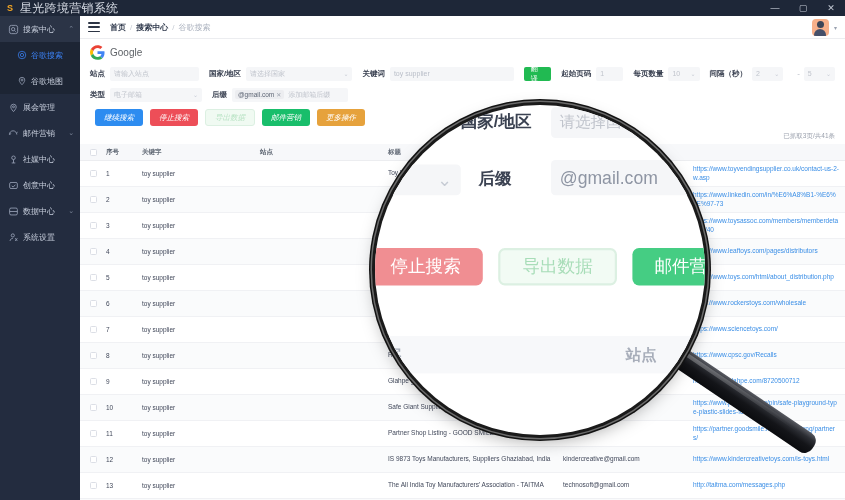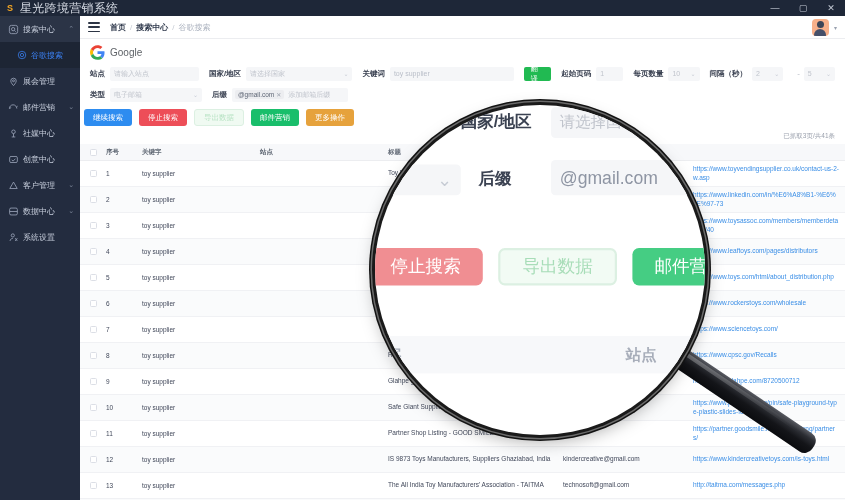--- a/index.html
+++ b/index.html
@@ -146,21 +146,21 @@
     align-items: center; gap: 2px;
   }
   .tag .x { font-size: 6px; color: #9aa0ac; }
   .btn-translate {
     background: #21ba52; color: #fff; font-size: 7px;
     border-radius: 2px; height: 14px; padding: 0 7px;
     display: flex; align-items: center; margin-right: 10px;
   }
   .dash { color: #b5bac4; font-size: 8px; margin: 0 4px; }
 
-  .btnrow { display: flex; align-items: flex-end; padding-left: 4px; margin-top: 4px; gap: 7px; }
+  .btnrow { display: flex; align-items: flex-end; padding-left: 15px; margin-top: 4px; gap: 7px; font-style: italic; }
   .abtn {
     height: 17px; border-radius: 3px; font-size: 7.5px;
     display: flex; align-items: center; justify-content: center;
     padding: 0 9px; color: #fff;
   }
   .abtn.blue { background: #2d8cf0; }
   .abtn.red { background: #ed4e58; }
   .abtn.ghost { background: #f0faf2; color: #b8e3c4; border: 1px solid #dcf0e2; }
   .abtn.green { background: #19be6b; }
   .abtn.orange { background: #e6a23c; }
@@ -299,20 +299,29 @@
     <div class="sb-sub-wrap">
       <div class="mi sub active">
         <span class="mi-ico">
           <svg width="10" height="10" viewBox="0 0 16 16" fill="none" stroke="#3b82f6" stroke-width="1.2">
             <circle cx="8" cy="8" r="6"></circle>
               <circle cx="8" cy="8" r="2.6"></circle>
           </svg>
         </span>
         <span class="mi-label">谷歌搜索</span>
       </div>
+      <div class="mi sub">
+        <span class="mi-ico">
+          <svg width="10" height="10" viewBox="0 0 16 16" fill="none" stroke="#9aa4b8" stroke-width="1.2">
+            <path d="M8 14s4.5-4.6 4.5-7.4A4.5 4.5 0 0 0 3.5 6.6C3.5 9.4 8 14 8 14z"></path>
+              <circle cx="8" cy="6.4" r="1.6"></circle>
+          </svg>
+        </span>
+        <span class="mi-label">谷歌地图</span>
+      </div>
     </div>
 
 
     <div class="mi">
       <span class="mi-ico">
         <svg width="11" height="11" viewBox="0 0 16 16" fill="none" stroke="#9aa4b8" stroke-width="1.2">
           <path d="M8 14s4-4.3 4-6.8A4 4 0 0 0 4 7.2C4 9.7 8 14 8 14z"></path>
             <circle cx="8" cy="7" r="1.4"></circle>
         </svg>
       </span>
@@ -343,29 +352,20 @@
     <div class="mi">
       <span class="mi-ico">
         <svg width="11" height="11" viewBox="0 0 16 16" fill="none" stroke="#9aa4b8" stroke-width="1.2">
           <rect x="2.4" y="3.6" width="11.2" height="8.8" rx="2"></rect>
             <path d="M5.4 8.4l2 2 3.4-3.6"></path>
         </svg>
       </span>
       <span class="mi-label">创意中心</span>
     </div>
 
-    <div class="mi">
-      <span class="mi-ico">
-        <svg width="11" height="11" viewBox="0 0 16 16" fill="none" stroke="#9aa4b8" stroke-width="1.2">
-          <path d="M8 3l5.4 9.4H2.6L8 3z"></path>
-        </svg>
-      </span>
-      <span class="mi-label">客户管理</span>
-      <span class="mi-arrow">⌄</span>
-    </div>
 
     <div class="mi">
       <span class="mi-ico">
         <svg width="11" height="11" viewBox="0 0 16 16" fill="none" stroke="#9aa4b8" stroke-width="1.2">
           <rect x="2.4" y="3" width="11.2" height="10" rx="2"></rect>
             <line x1="2.4" y1="8" x2="13.6" y2="8"></line>
         </svg>
       </span>
       <span class="mi-label">数据中心</span>
       <span class="mi-arrow">⌄</span>

